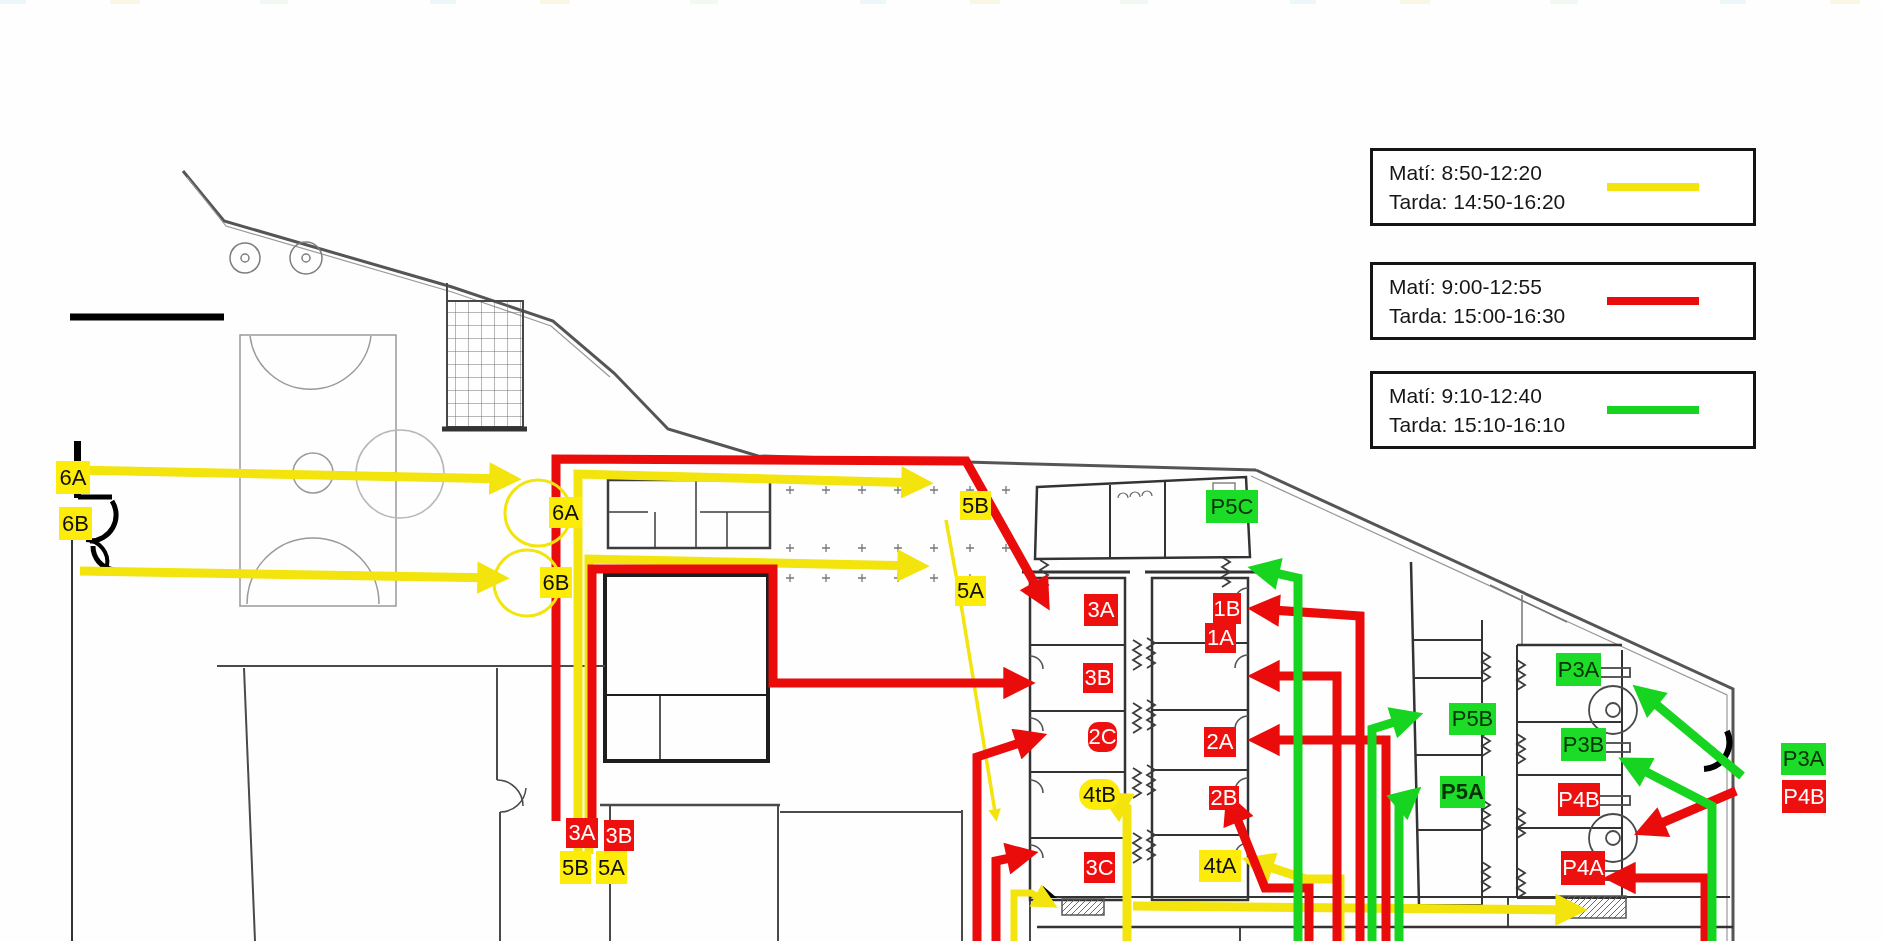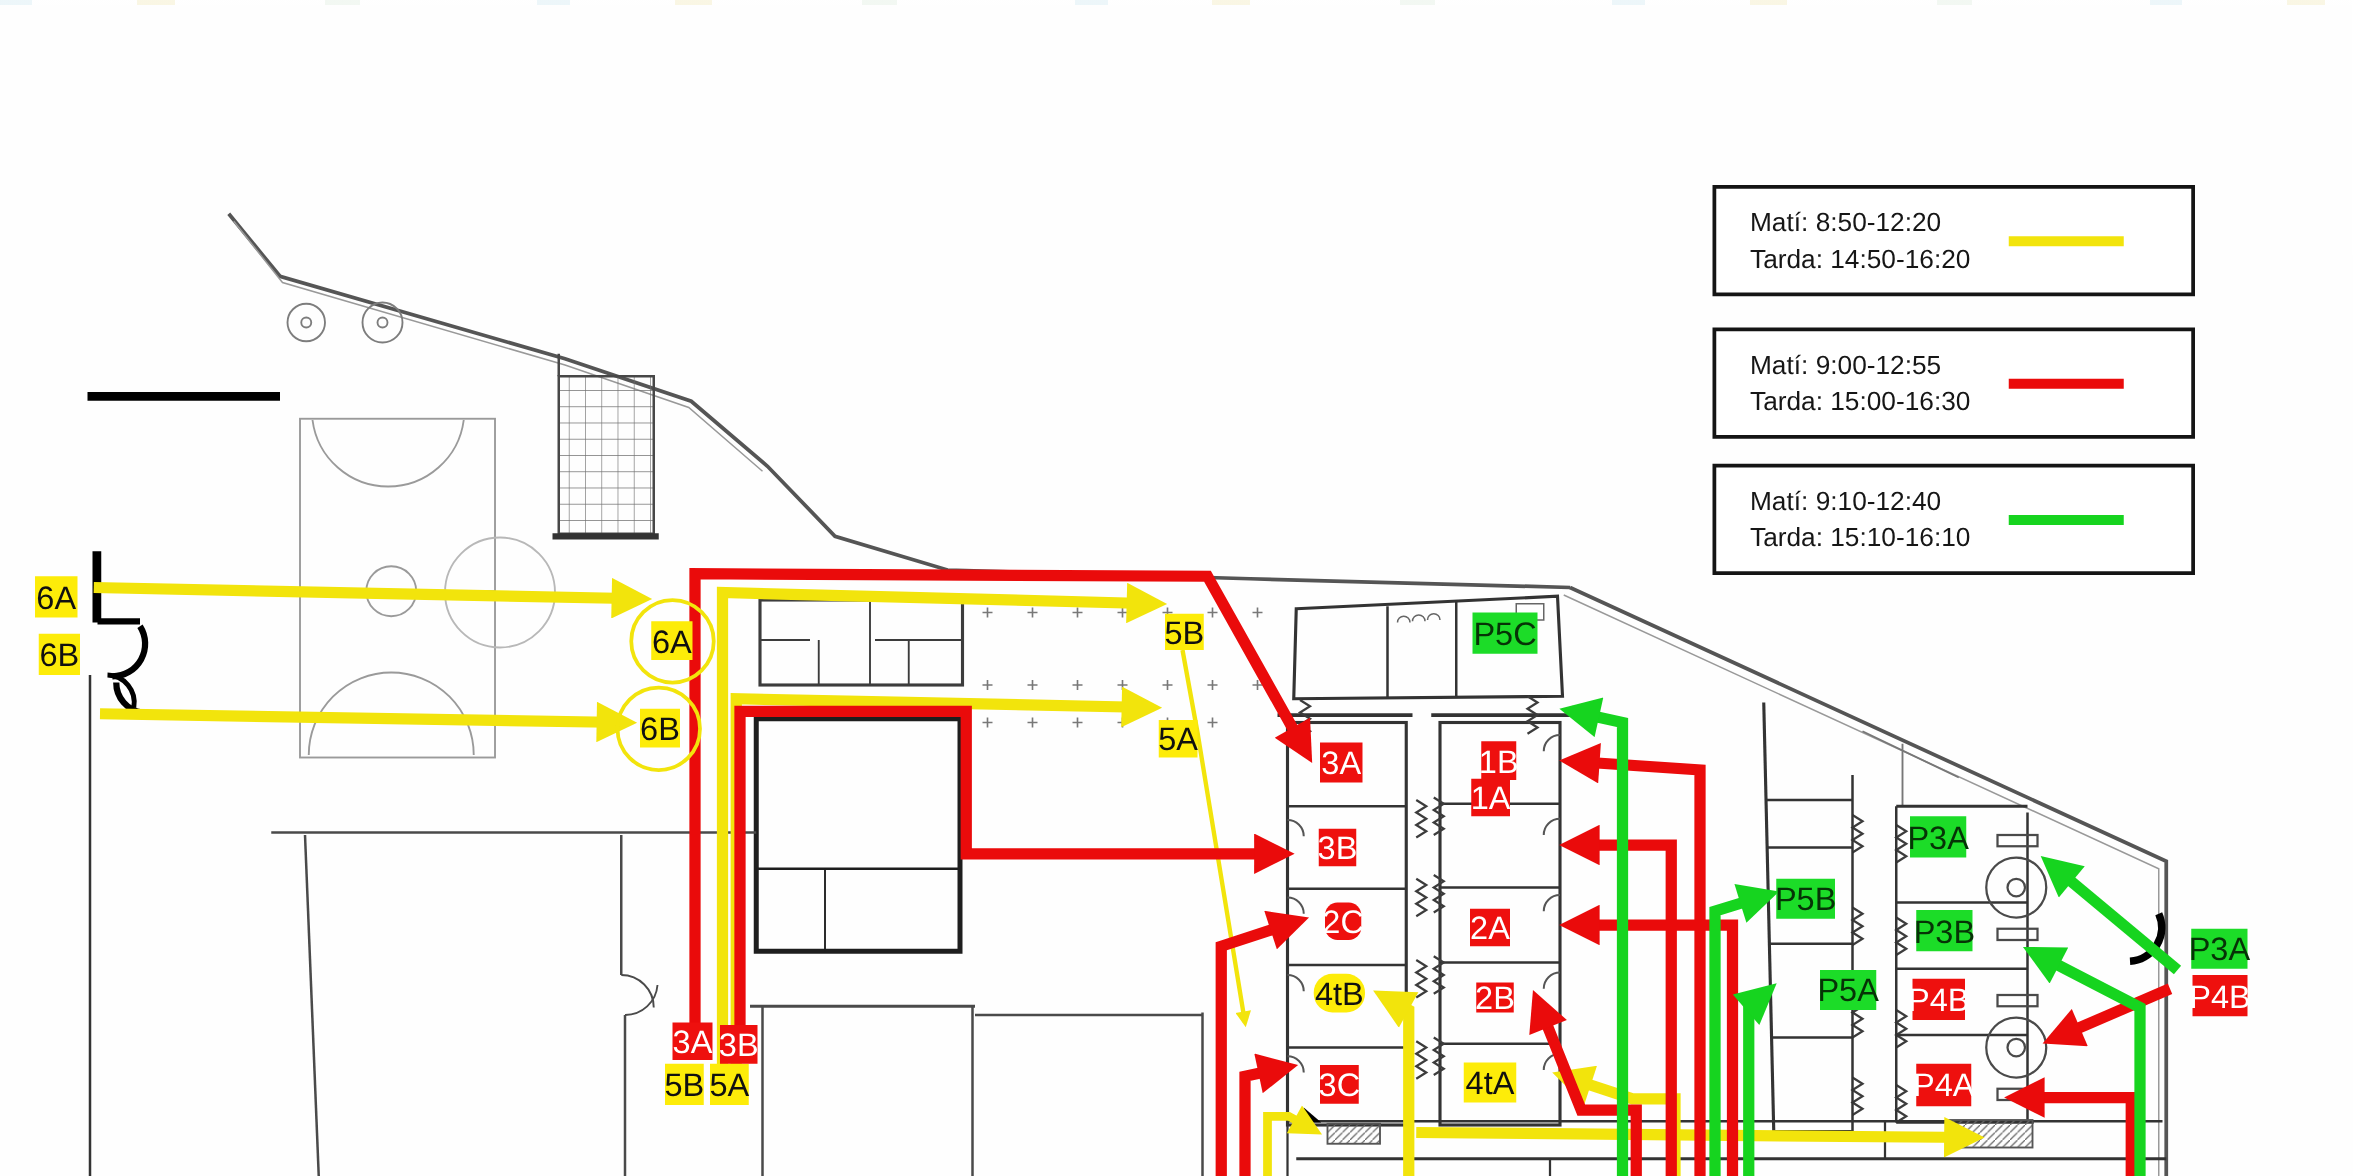--- a/index.html
+++ b/index.html
@@ -3,27 +3,27 @@
 <meta charset="utf-8">
 <style>
   html,body{margin:0;padding:0;background:#ffffff;}
   #stage{position:relative;width:1882px;height:941px;background:#fefefe;overflow:hidden;
          font-family:"Liberation Sans", sans-serif;}
   #scan-strip{position:absolute;left:0;top:0;width:100%;height:4px;opacity:.55;
     background:repeating-linear-gradient(90deg,#dff0f6 0 26px,#ffffff 26px 110px,#f6f0cf 110px 140px,#ffffff 140px 260px,#e9f3e9 260px 288px,#ffffff 288px 430px);}
   svg{position:absolute;left:0;top:0;}
   #chips{position:absolute;left:0;top:0;width:100%;height:100%;pointer-events:none;}
   .chip{position:absolute;display:flex;align-items:center;justify-content:center;
-        font-size:26px;line-height:1;letter-spacing:0;}
+        font-size:22px;line-height:1;letter-spacing:0;margin-left:28px;}
   .chip.yellow{background:#fdec09;color:#101010;}
   .chip.red{background:#ee100e;color:#ffffff;}
   .chip.green{background:#1cdc28;color:#063306;}
-  .legend-box{position:absolute;left:1370px;width:386px;height:89px;border:3px solid #141414;
+  .legend-box{position:absolute;left:1370px;width:386px;height:78px;border:3px solid #141414;
       background:#ffffff;box-sizing:border-box;display:flex;flex-direction:column;justify-content:center;
-      padding-left:27px;font-size:21px;color:#161616;}
+      padding-left:16px;font-size:21px;color:#161616;}
   .legend-line{line-height:29px;white-space:nowrap;}
   .legend-sample{position:absolute;right:54px;top:50%;margin-top:-4px;width:92px;height:8px;}
 </style>
 </head>
 <body>
 
 <div id="stage">
   <div id="scan-strip"></div>
 
   <svg id="plan" width="1882" height="941" viewBox="0 0 1882 941">
@@ -260,21 +260,21 @@
       <div class="chip red" style="left: 1176px; top: 727px; width: 32px; height: 30px;">2A</div>
       <div class="chip red" style="left: 1181px; top: 786px; width: 30px; height: 24px;">2B</div>
       <div class="chip red" style="left: 1056px; top: 852px; width: 31px; height: 31px;">3C</div>
       <div class="chip red" style="left: 538px; top: 818px; width: 32px; height: 30px;">3A</div>
       <div class="chip red" style="left: 576px; top: 820px; width: 30px; height: 31px;">3B</div>
       <div class="chip red" style="left: 1530px; top: 783px; width: 42px; height: 33px;">P4B</div>
       <div class="chip red" style="left: 1533px; top: 851px; width: 44px; height: 34px;">P4A</div>
       <div class="chip red" style="left: 1754px; top: 780px; width: 44px; height: 33px;">P4B</div>
       <div class="chip green" style="left: 1178px; top: 490px; width: 52px; height: 33px;">P5C</div>
       <div class="chip green" style="left: 1421px; top: 703px; width: 47px; height: 32px;">P5B</div>
-      <div class="chip green" style="left: 1456px; top: 776px; width: 45px; height: 32px;">P5A</div>
+      <div class="chip green" style="left: 1412px; top: 776px; width: 45px; height: 32px; font-weight: bold;">P5A</div>
       <div class="chip green" style="left: 1528px; top: 653px; width: 45px; height: 33px;">P3A</div>
       <div class="chip green" style="left: 1533px; top: 728px; width: 45px; height: 33px;">P3B</div>
       <div class="chip green" style="left: 1753px; top: 743px; width: 45px; height: 32px;">P3A</div>
     </div>
 
   <div class="legend-box" style="top:148px">
     <div class="legend-line">Matí: 8:50-12:20</div>
     <div class="legend-line">Tarda: 14:50-16:20</div>
     <span class="legend-sample" style="background:#f2e40c"></span>
   </div>

